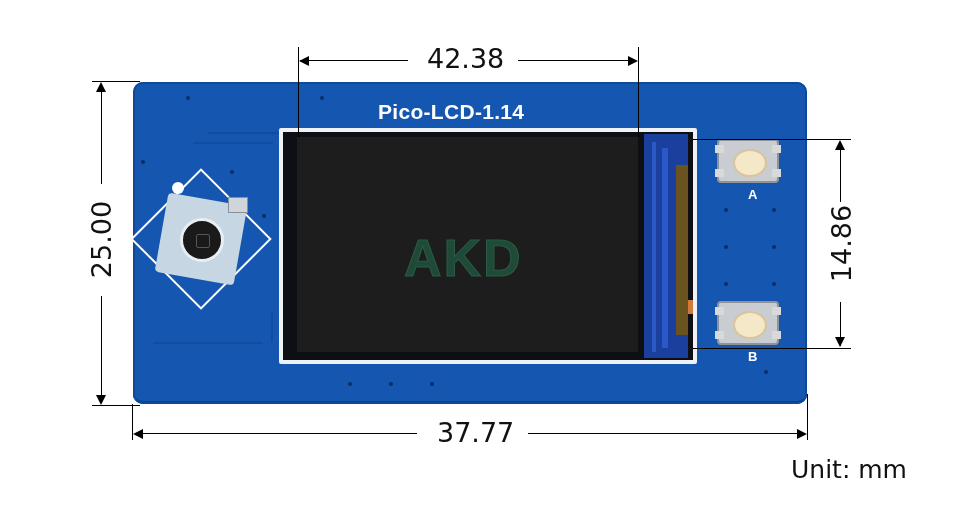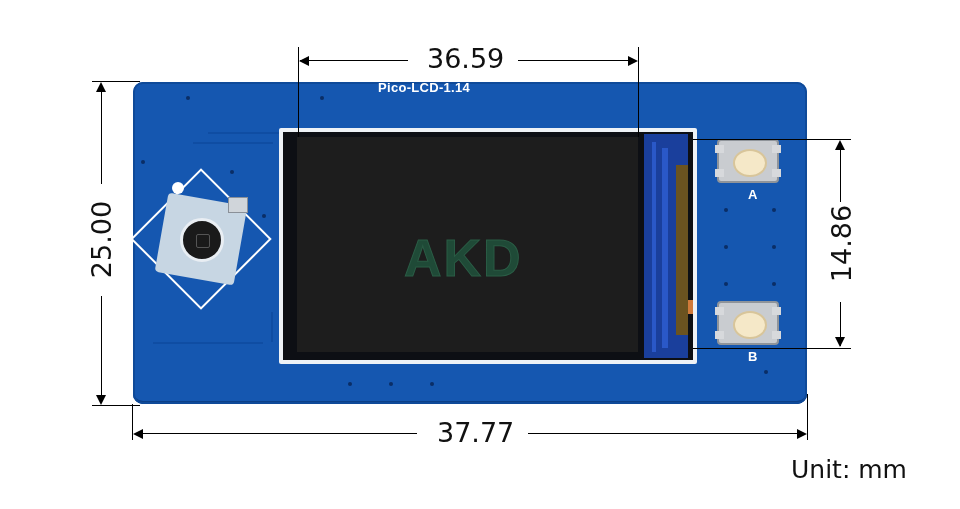--- a/index.html
+++ b/index.html
@@ -1,20 +1,20 @@
 <!DOCTYPE html>
 <html><head>
 <meta charset="utf-8">
 <style>
   html,body{margin:0;padding:0;background:#ffffff;}
   body{width:960px;height:509px;position:relative;overflow:hidden;font-family:"Liberation Sans",sans-serif;}
   .abs{position:absolute;}
   .board{left:133px;top:82px;width:674px;height:322px;background:#1557b0;border-radius:10px;
     box-shadow:inset 0 0 0 2px #0f4a99, inset 0 -3px 0 #0c3f86;}
-  .board-title{left:378px;top:80px;color:#ffffff;font-weight:bold;font-size:13px;letter-spacing:0.3px;}
+  .board-title{left:378px;top:100px;color:#ffffff;font-weight:bold;font-size:21px;letter-spacing:0.3px;}
   .trace{position:absolute;border:2px solid #0f4da3;}
   .via{position:absolute;width:4px;height:4px;border-radius:50%;background:#0a2e66;}
   .lcd-frame{left:279px;top:128px;width:418px;height:236px;background:#eef2f6;border-radius:2px;}
   .lcd-inner{left:283px;top:132px;width:410px;height:228px;background:#0d0f14;}
   .lcd-screen{left:297px;top:137px;width:341px;height:215px;background:#1d1d1d;}
   .lcd-fpc{left:644px;top:134px;width:44px;height:224px;background:#1a3f9c;}
   .fpc-stripe{position:absolute;background:#2a58c8;}
   .fpc-tape{left:676px;top:165px;width:12px;height:170px;background:#6b5320;}
   .logo{left:404px;top:228px;font-size:52px;font-weight:bold;color:#1f4a37;letter-spacing:2px;
     -webkit-text-stroke:1px #2a5c45;}
@@ -99,21 +99,21 @@
   <div class="btn-pad" style="right:-4px;top:28px;"></div>
 </div>
 <div class="abs btn-label" style="left:748px;top:349px;">B</div>
 
 <div class="dim-line" style="left:298px;top:47px;width:1px;height:90px;"></div>
 <div class="dim-line" style="left:638px;top:47px;width:1px;height:90px;"></div>
 <div class="dim-line" style="left:300px;top:60px;width:108px;height:1px;"></div>
 <div class="dim-line" style="left:518px;top:60px;width:118px;height:1px;"></div>
 <div class="arrow" style="left:299px;top:56px;border-top:5px solid transparent;border-bottom:5px solid transparent;border-right:10px solid #000;"></div>
 <div class="arrow" style="left:628px;top:56px;border-top:5px solid transparent;border-bottom:5px solid transparent;border-left:10px solid #000;"></div>
-<div class="dim-text" style="left:427px;top:43px;">36.59</div>
+<div class="dim-text" style="left:427px;top:43px;">42.38</div>
 
 <div class="dim-line" style="left:92px;top:81px;width:48px;height:1px;"></div>
 <div class="dim-line" style="left:92px;top:405px;width:48px;height:1px;"></div>
 <div class="dim-line" style="left:101px;top:84px;width:1px;height:100px;"></div>
 <div class="dim-line" style="left:101px;top:296px;width:1px;height:106px;"></div>
 <div class="arrow" style="left:96px;top:82px;border-left:5px solid transparent;border-right:5px solid transparent;border-bottom:10px solid #000;"></div>
 <div class="arrow" style="left:96px;top:395px;border-left:5px solid transparent;border-right:5px solid transparent;border-top:10px solid #000;"></div>
 <div class="dim-text" style="left:56px;top:224px;transform:rotate(-90deg);transform-origin:center;width:90px;text-align:center;">25.00</div>
 
 <div class="dim-line" style="left:693px;top:139px;width:158px;height:1px;"></div>

